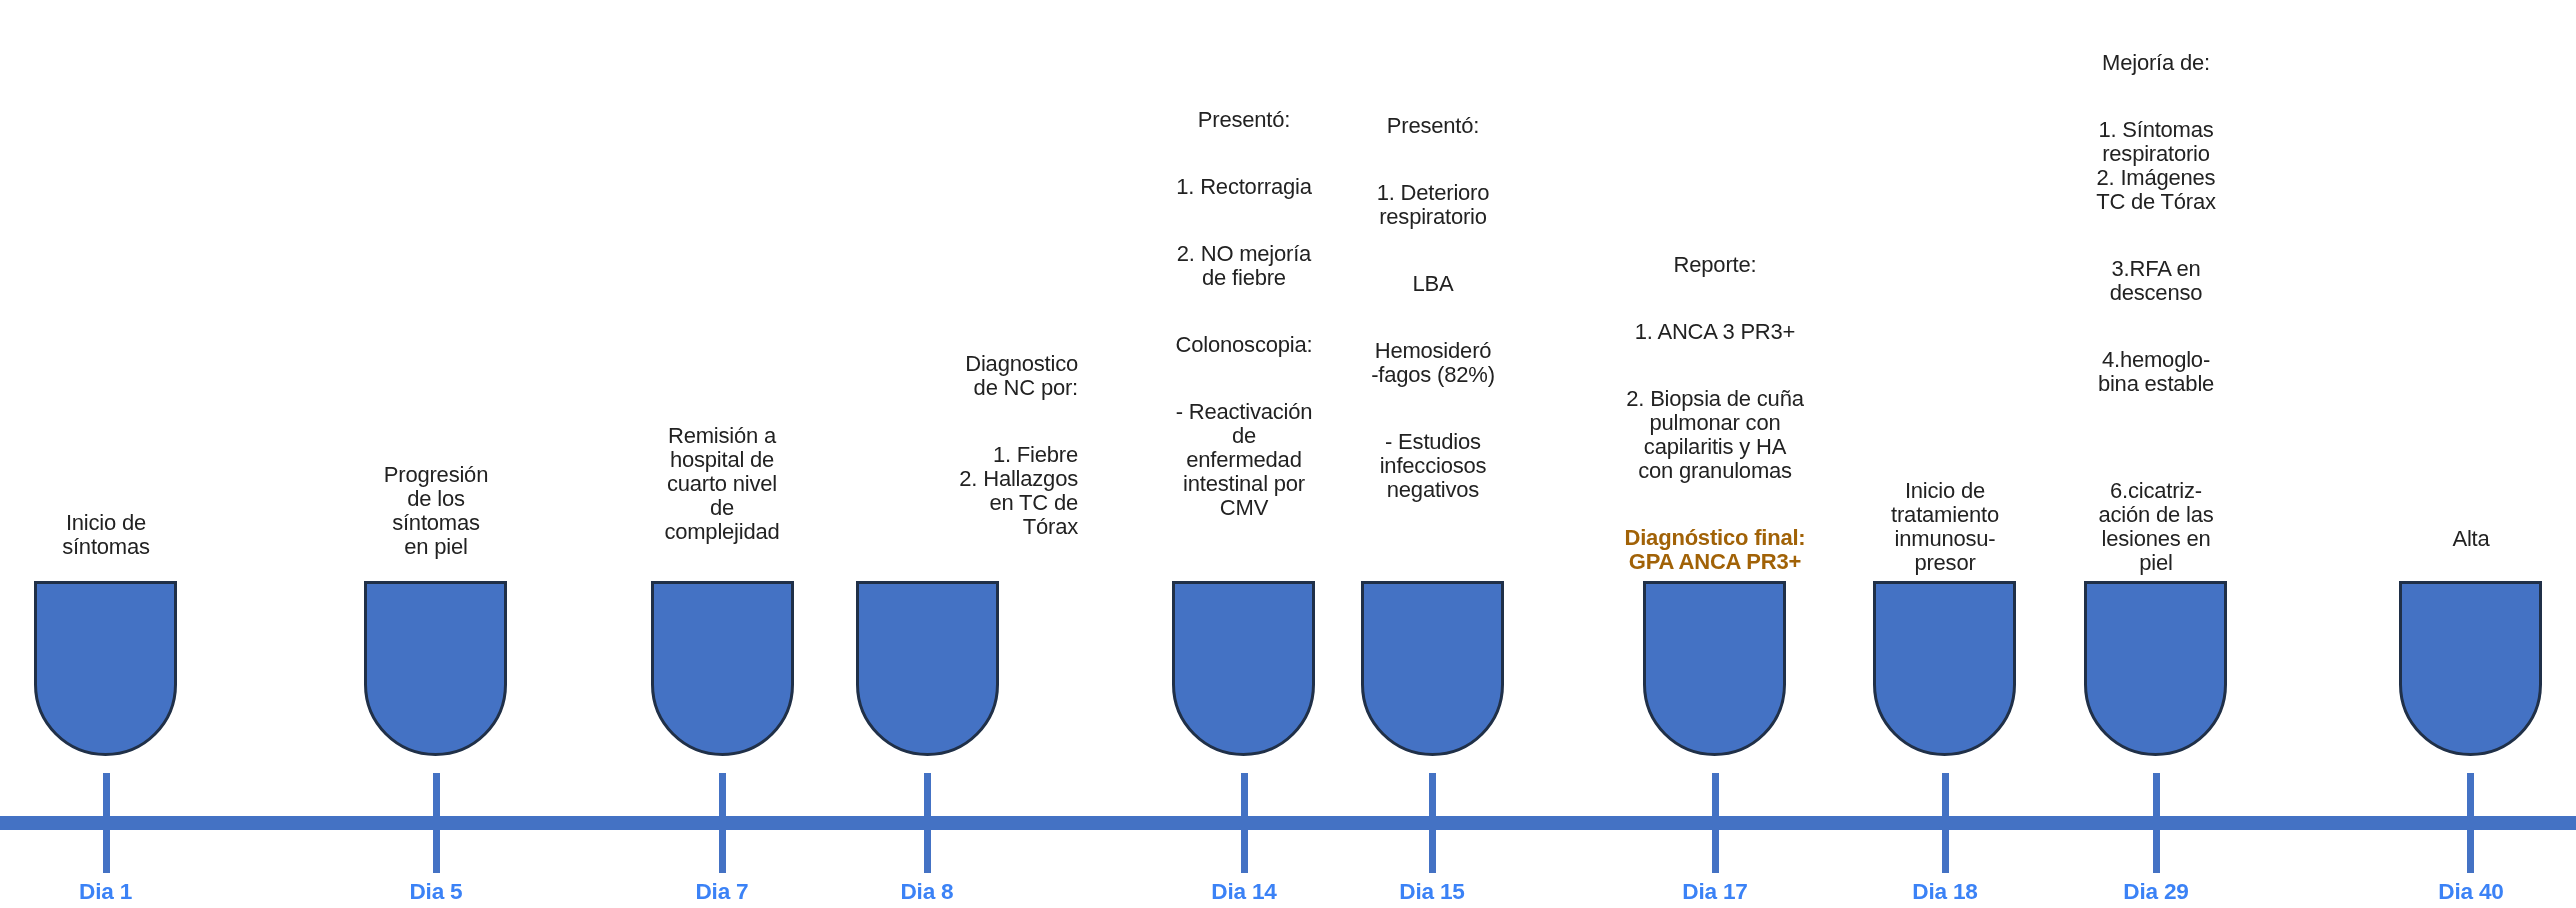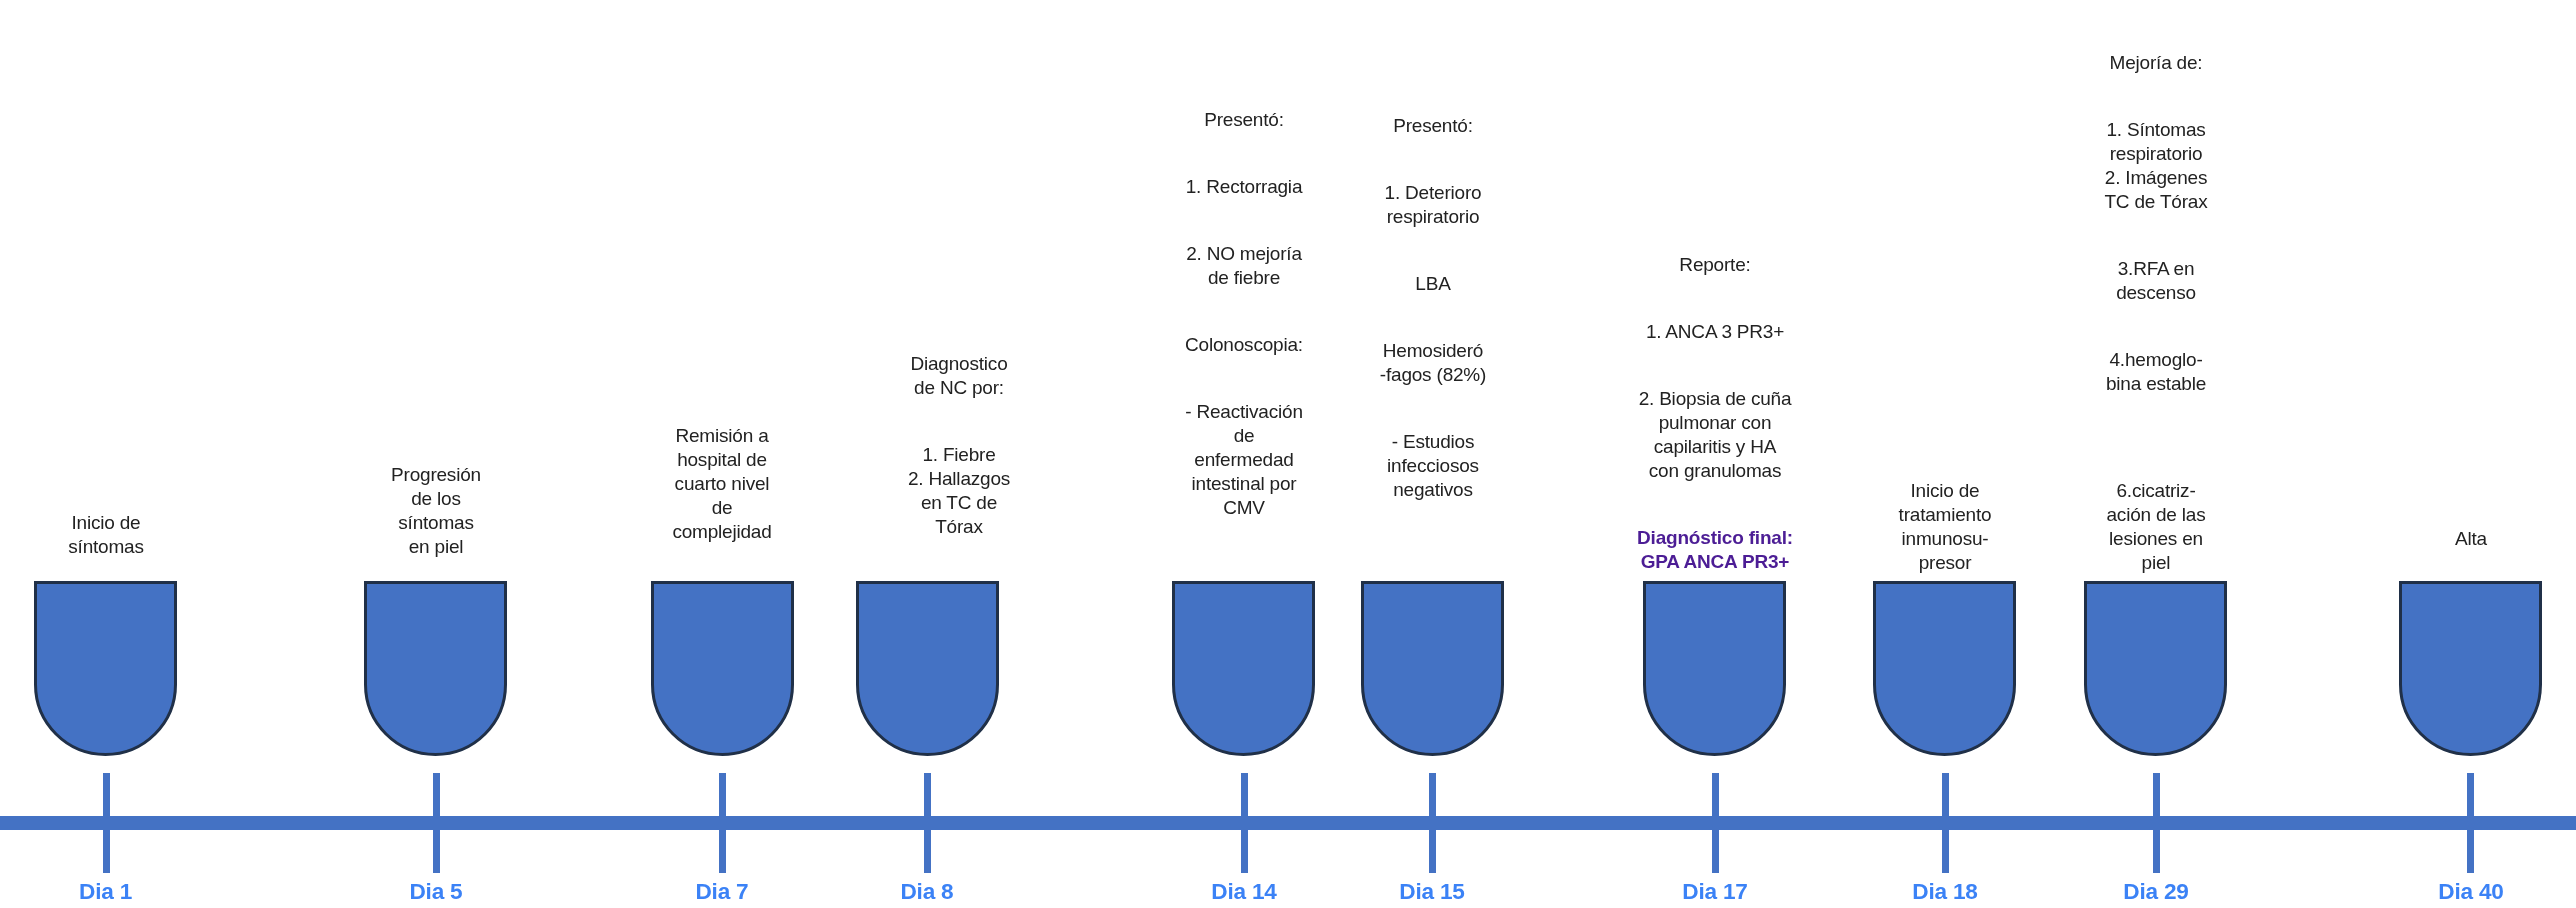--- a/index.html
+++ b/index.html
@@ -23,28 +23,28 @@
     top: 816px;
     width: 2576px;
     height: 14.3px;
     background: #4472C4;
   }
   
   .etext {
     position: absolute;
     width: 302px;
     text-align: center;
-    font-size: 19px;
+    font-size: 22px;
     line-height: 24px;
     letter-spacing: -0.2px;
     color: #222222;
   }
   .block { margin: 0; }
   .block + .block { margin-top: 43px; }
-  .block.bold { font-weight: bold; color: #4c1d95; }
+  .block.bold { font-weight: bold; color: #a16207; }
   .block.extra-gap { margin-top: 83px; }
   .line { white-space: nowrap; }
   .badge {
     position: absolute;
     top: 581px;
     width: 143px;
     height: 175px;
     box-sizing: border-box;
     background: #4472C4;
     border: 3px solid #203048;
@@ -109,21 +109,21 @@
             <div class="line">de</div>
             <div class="line">complejidad</div>
           </div>
         </div>
     <div class="badge" style="left: 651px;"></div>
     <div class="stem" style="left: 719px;"></div>
     <div class="day" style="left: 639px;">Dia 7</div>
   </div>
 
   <div class="event">
-    <div class="etext" style="left: 808px; bottom: 369px;">
+    <div class="etext" style="left: 776px; bottom: 369px; text-align: right;">
           <div class="block">
             <div class="line">Diagnostico</div>
             <div class="line">de NC por:</div>
           </div>
           <div class="block">
             <div class="line">1. Fiebre</div>
             <div class="line">2. Hallazgos</div>
             <div class="line">en TC de</div>
             <div class="line">Tórax</div>
           </div>

